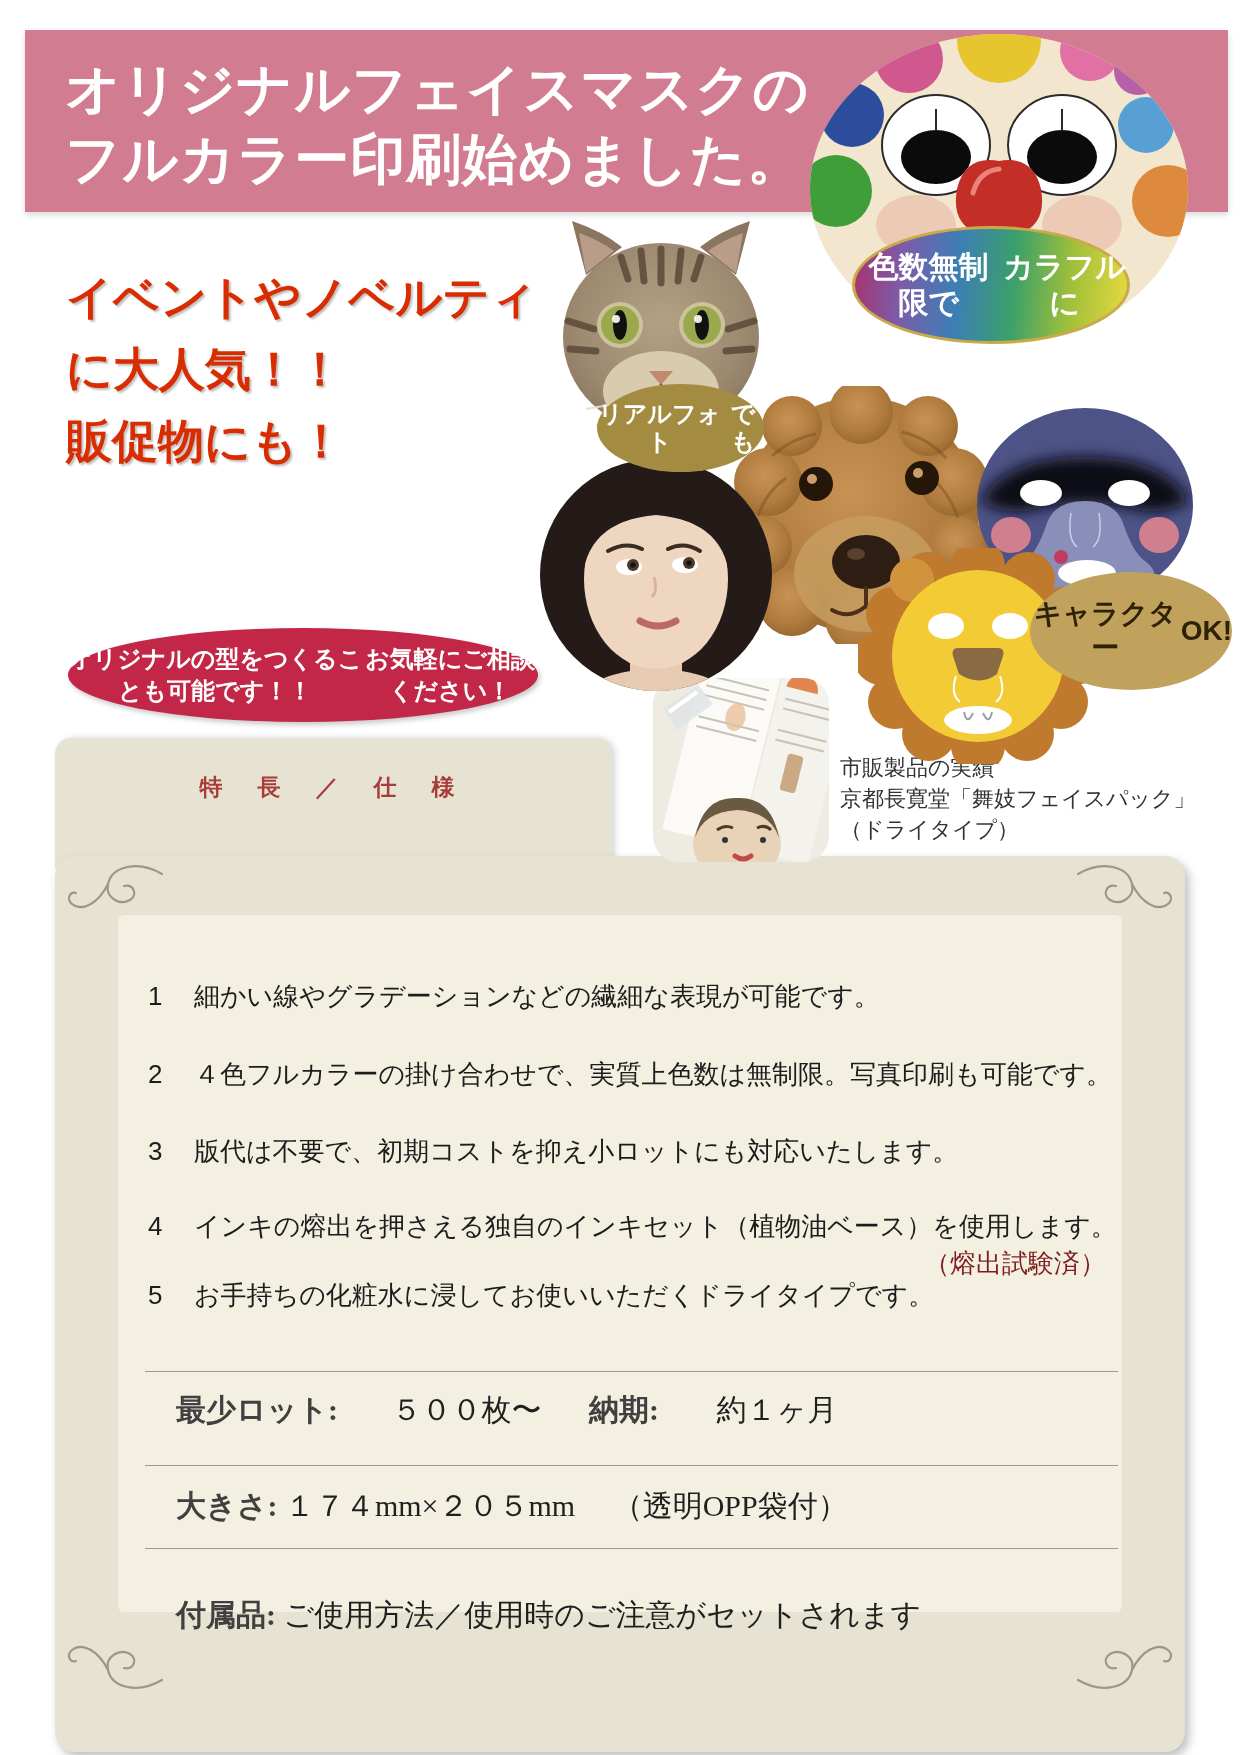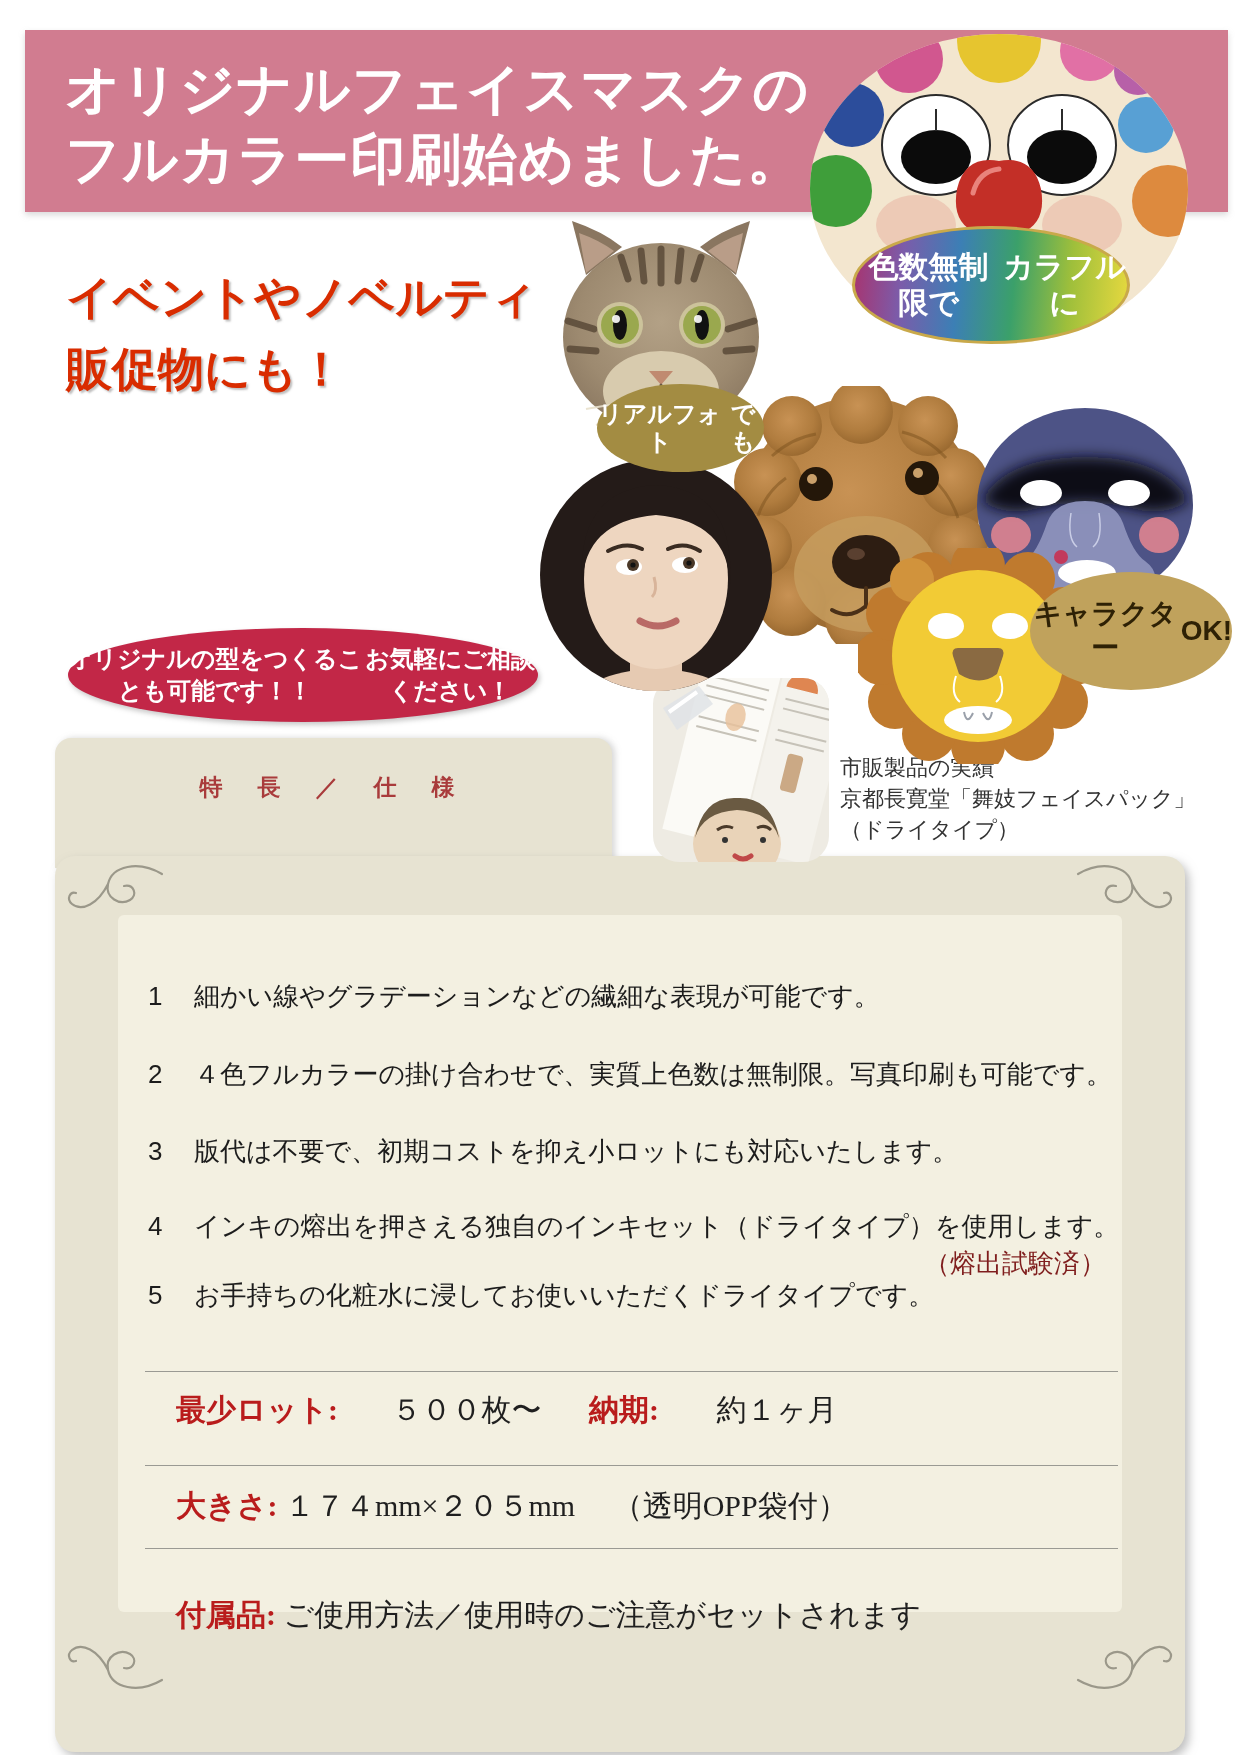--- a/index.html
+++ b/index.html
@@ -62,21 +62,21 @@
   .feat{left:30px;display:flex;color:#1c1c1c;font-size:26px;line-height:34px;white-space:nowrap;}
   .feat .num{width:46px;flex:0 0 46px;}
   .f1{top:64px;} .f2{top:142px;} .f3{top:219px;} .f4{top:294px;} .f5{top:363px;}
   .fnote{right:16px;top:331px;font-size:26px;color:#7f1d1d;white-space:nowrap;}
 
   
   .divider{left:27px;width:973px;height:1px;background:#9a9a93;}
   .d1{top:456px;} .d2{top:550px;} .d3{top:633px;}
   .spec{left:58px;font-family:"Liberation Serif","DejaVu Serif",serif;font-size:30px;color:#1f1f1f;white-space:nowrap;}
   .s1{top:475px;} .s2{top:571px;} .s3{top:648px;margin-top:32px;}
-  .spec .lbl{color:#b91c1c;font-weight:700;}
+  .spec .lbl{color:#404040;font-weight:700;}
   .spec .gap1{margin-left:46px;} .spec .gap2{margin-left:40px;} .spec .gap3{margin-left:50px;}
   .spec .gap4{margin-left:30px;}
 </style>
 </head>
 <body>
 
 <div class="page">
 
   <div class="abs banner">
     <div class="abs banner-text">
@@ -117,20 +117,21 @@
     <path d="M165 160 q6 -22 26 -24" stroke="#e9837c" stroke-width="5" fill="none" stroke-linecap="round"></path>
   </svg>
 
   <div class="abs oval oval-colorful">
     <div>色数無制限で</div>
     <div>カラフルに</div>
   </div>
 
   <div class="abs headline">
     <div>イベントやノベルティ</div>
+    <div>に大人気！！</div>
     <div>販促物にも！</div>
   </div>
 
   <svg class="abs dog" viewBox="0 0 258 258">
     <defs>
         <radialGradient id="dogg" cx="45%" cy="40%" r="75%">
       <stop offset="0%" stop-color="#c89254"></stop>
           <stop offset="55%" stop-color="#b07c3e"></stop>
           <stop offset="100%" stop-color="#8a5c26"></stop>
     </radialGradient>
@@ -362,21 +363,21 @@
     <div class="abs feat f2">
       <span class="num">2</span>
       <span>４色フルカラーの掛け合わせで、実質上色数は無制限。写真印刷も可能です。</span>
     </div>
     <div class="abs feat f3">
       <span class="num">3</span>
       <span>版代は不要で、初期コストを抑え小ロットにも対応いたします。</span>
     </div>
     <div class="abs feat f4">
       <span class="num">4</span>
-      <span>インキの熔出を押さえる独自のインキセット（ドライタイプ）を使用します。</span>
+      <span>インキの熔出を押さえる独自のインキセット（植物油ベース）を使用します。</span>
     </div>
     <div class="abs fnote">（熔出試験済）</div>
     <div class="abs feat f5">
       <span class="num">5</span>
       <span>お手持ちの化粧水に浸してお使いいただくドライタイプです。</span>
     </div>
 
     <div class="abs divider d1"></div>
     <div class="abs spec s1">
       <span class="lbl">最少ロット:</span>

